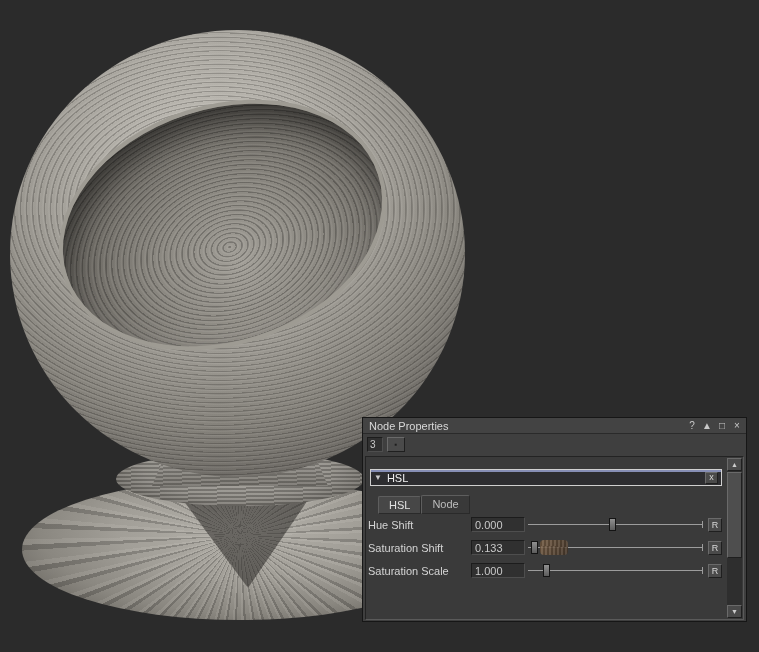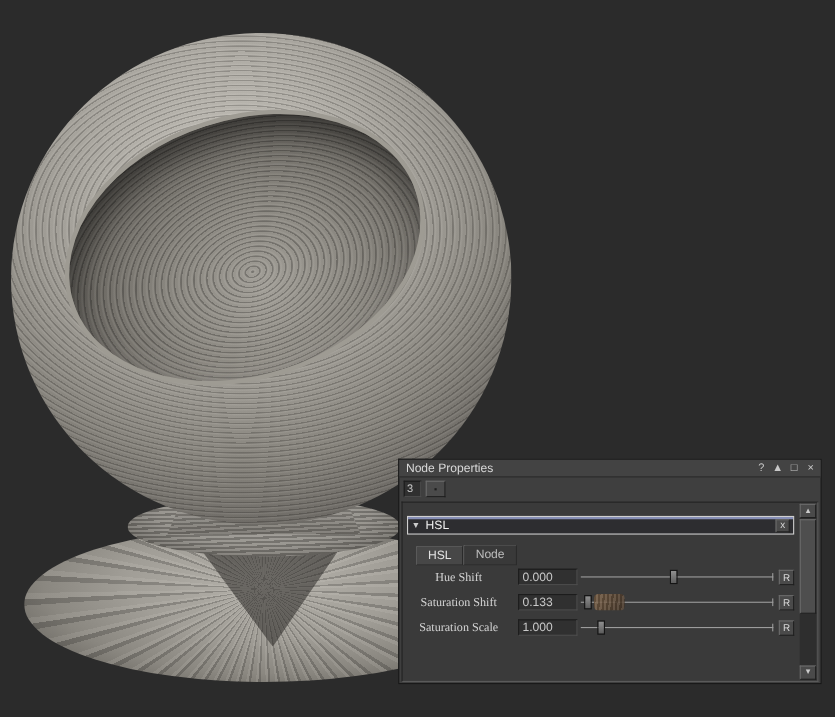--- a/index.html
+++ b/index.html
@@ -120,21 +120,21 @@
     border:1px solid; border-color:#5e5e5e #2a2a2a #2a2a2a #5e5e5e;
     border-radius:2px 2px 0 0; cursor:pointer;
   }
   .tab.active { background:#474747; color:#e2e2e2; height:18px; }
 
   .rows {
     position:absolute; left:2px; top:60px; right:21px;
     display:flex; flex-direction:column; gap:8px;
   }
   .prow { display:flex; align-items:center; gap:3px; height:15px; }
-  .plabel { width:100px; text-align:center; padding-right:2px; color:#d4d4d4; white-space:nowrap;font-family:Liberation Serif, serif; }
+  .plabel { width:100px; text-align:left; padding-right:2px; color:#d4d4d4; white-space:nowrap; }
   .pval { width:54px; height:15px; font-size:11px; padding:0 3px; outline:none; font-family:inherit; }
   .slider { position:relative; flex:1; height:13px; cursor:pointer; }
   .slider::before {
     content:""; position:absolute; left:0; right:2px; top:6px; height:1px; background:#9c9c9c;
   }
   .slider::after {
     content:""; position:absolute; right:2px; top:3px; width:1px; height:7px; background:#9c9c9c;
   }
   .knob {
     position:absolute; top:0; width:7px; height:13px;

